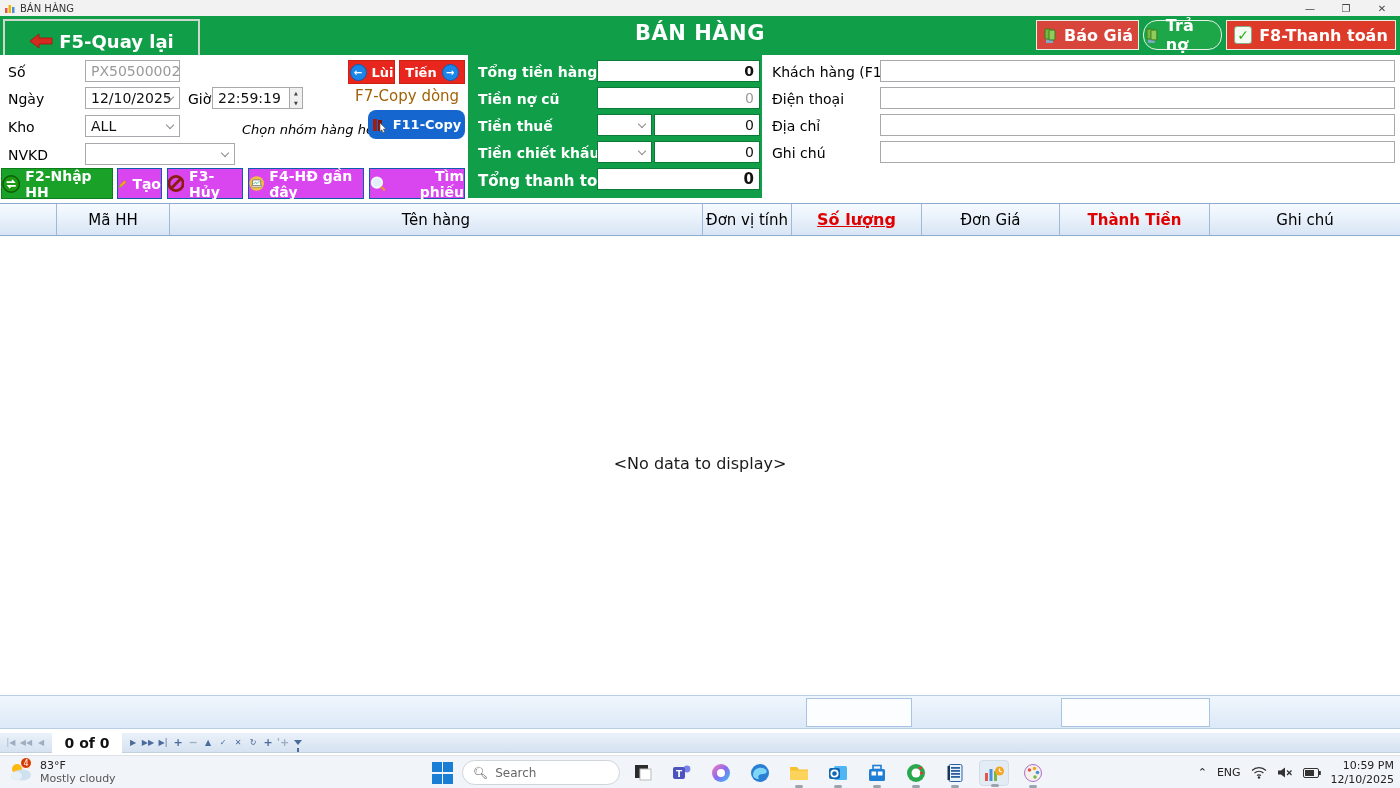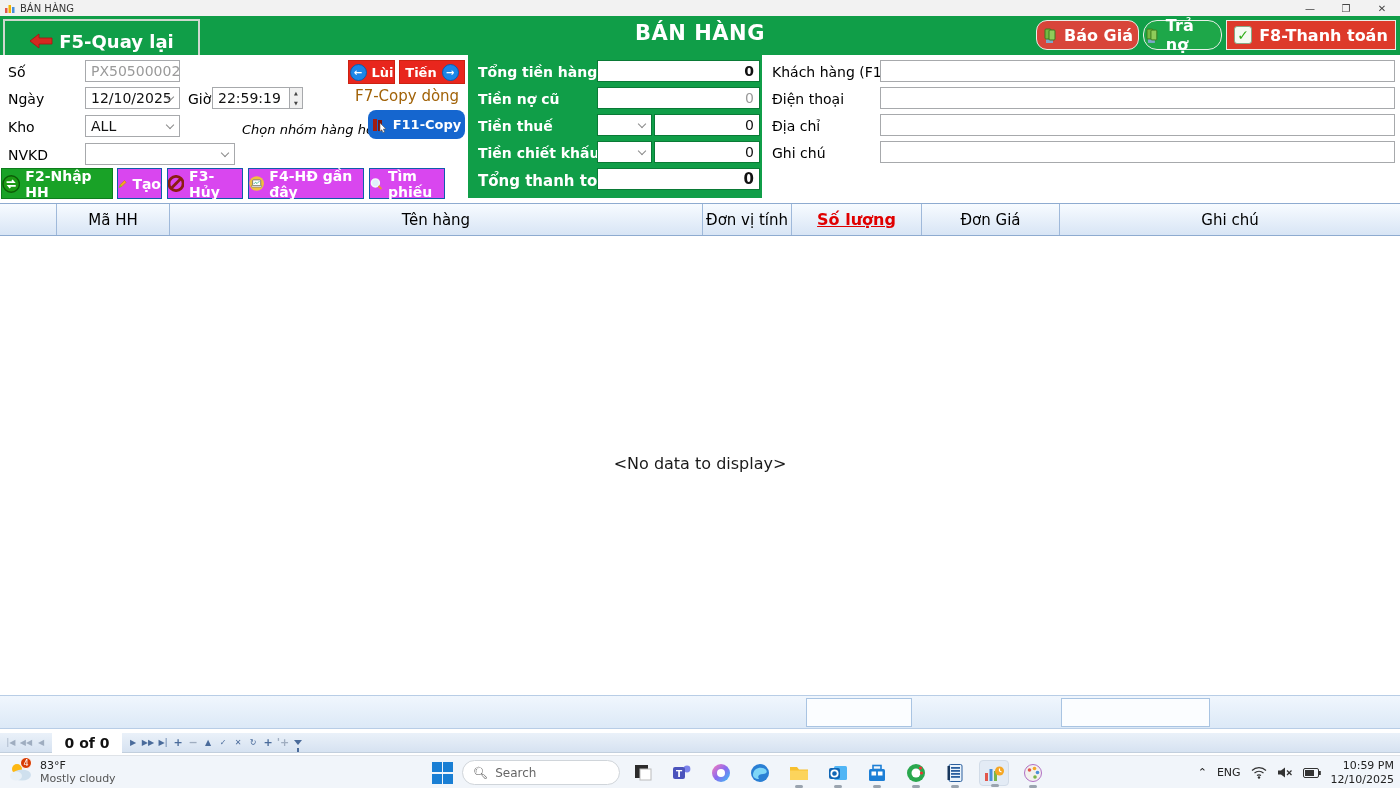--- a/index.html
+++ b/index.html
@@ -14,21 +14,21 @@
   .winctl .wbtn { width:36px; height:16px; display:flex; align-items:center; justify-content:center; font-size:10px; color:#444; }
 
   
   .topbar { position:absolute; top:16px; left:0; width:1400px; height:39px; background:#109e48; }
   .btn-f5 { position:absolute; left:3px; top:3px; width:197px; height:44px; background:#109e48; border:2px solid #cfd8cf; display:flex; align-items:center; justify-content:center; gap:6px; color:#fff; font-weight:bold; font-size:18px; cursor:pointer; }
   .topbar-title { position:absolute; left:0; right:0; top:5px; text-align:center; color:#fff; font-weight:bold; font-size:21px; letter-spacing:.5px; }
   .topbar-right { position:absolute; right:4px; top:4px; display:flex; gap:4px; }
   .btn-top { height:30px; display:flex; align-items:center; justify-content:center; gap:7px; color:#fff; font-weight:bold; font-size:16px; border:1px solid #e8efe8; cursor:pointer; }
   .btn-red { background:#d8453a; }
   .btn-grn { background:#1ea749;border-radius:14px; }
-  .w-baogia { width:103px;border-radius:11px; } .w-trano { width:79px; } .w-f8 { width:170px; background:#dd3a2a; }
+  .w-baogia { width:103px; } .w-trano { width:79px; } .w-f8 { width:170px; background:#dd3a2a; }
   .chkico { width:18px; height:18px; background:#f4fbf2; border:1px solid #8a8; border-radius:3px; display:flex; align-items:center; justify-content:center; color:#2fae17; font-weight:bold; font-size:14px; }
   .moneyico { display:inline-block; }
 
   
   .formarea { position:absolute; top:55px; left:0; width:1400px; height:148px; background:#fff; }
   .flabel { position:absolute; font-size:14px; color:#000; }
   .finput { position:absolute; height:22px; border:1px solid #a7a9ac; background:#fff; font-size:14px; padding:0 5px; display:flex; align-items:center; }
   .fselect { position:absolute; height:22px; border:1px solid #a7a9ac; background:#fff; font-size:14px; padding:0 18px 0 5px; display:flex; align-items:center; cursor:pointer; }
   .chev { position:absolute; right:6px; top:6px; width:6px; height:6px; border-right:1.4px solid #8a8a8a; border-bottom:1.4px solid #8a8a8a; transform:rotate(45deg); }
   .graytext { color:#9a9a9a; }
@@ -217,21 +217,21 @@
     </div>
     <div class="btnrow b-blue" style="left:248px; width:116px;">
       <svg width="19" height="19" viewBox="0 0 19 19">
           <circle cx="9.5" cy="9.5" r="9" fill="#f0c040"></circle>
           <rect x="4.5" y="5" width="10" height="7" rx="1" fill="#fff" stroke="#666"></rect>
           <path d="M6 10 L8 8 L10 9.5 L13 6.5" stroke="#2a7" stroke-width="1" fill="none"></path>
           <rect x="3.5" y="12" width="12" height="2" fill="#ddd" stroke="#666" stroke-width="0.5"></rect>
         </svg>
       <span>F4-HĐ gần đây</span>
     </div>
-    <div class="btnrow b-blue" style="left:369px; width:76px;">
+    <div class="btnrow b-blue" style="left:369px; width:96px;text-align:right;">
       <svg width="18" height="18" viewBox="0 0 18 18">
           <circle cx="7.5" cy="7.5" r="5.5" fill="#dff0fa" stroke="#f4f8fb" stroke-width="2.2"></circle>
           <line x1="11.8" y1="11.8" x2="16" y2="16" stroke="#e8923a" stroke-width="2.6"></line>
         </svg>
       <span>Tìm phiếu</span>
     </div>
 
     <div class="totals">
       <span class="tlabel" style="top:9px;">Tổng tiền hàng</span>
       <div class="tinput" style="left:129px; top:5px; width:163px; font-weight:bold;">0</div>
@@ -265,20 +265,21 @@
     <div class="cinput" style="top:86px;"></div>
   </div>
 
   <div class="gridhead">
     <div class="ghc gc0"></div>
     <div class="ghc gc1">Mã HH</div>
     <div class="ghc gc2">Tên hàng</div>
     <div class="ghc gc3">Đơn vị tính</div>
     <div class="ghc gc4 hdr-red-u">Số lượng</div>
     <div class="ghc gc5">Đơn Giá</div>
+    <div class="ghc gc6 hdr-red">Thành Tiền</div>
     <div class="ghc gc7">Ghi chú</div>
   </div>
 
   <div class="gridbody">
     <div class="nodata">&lt;No data to display&gt;</div>
   </div>
 
   <div class="gridfoot">
     <div class="sumbox sb1"></div>
     <div class="sumbox sb2"></div>

